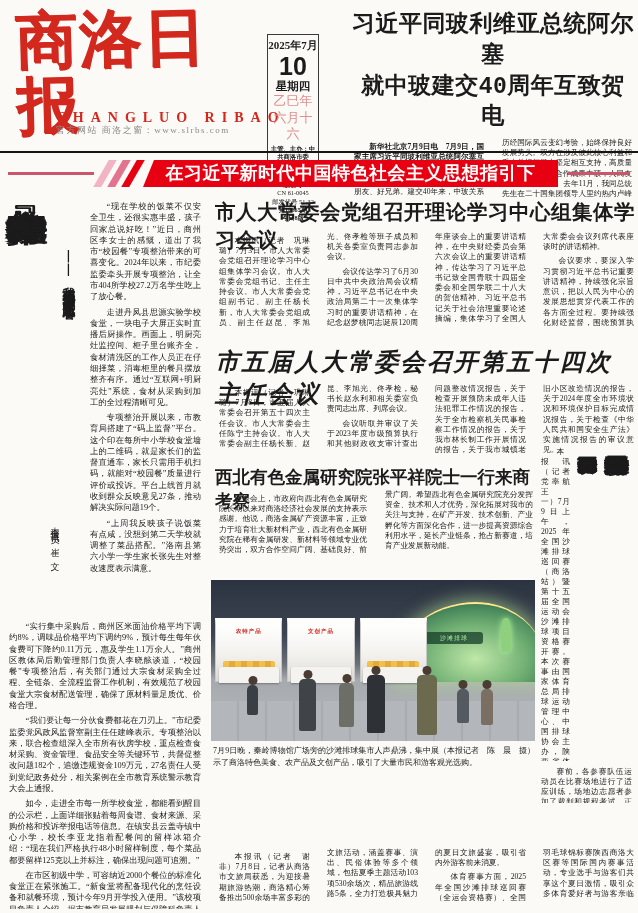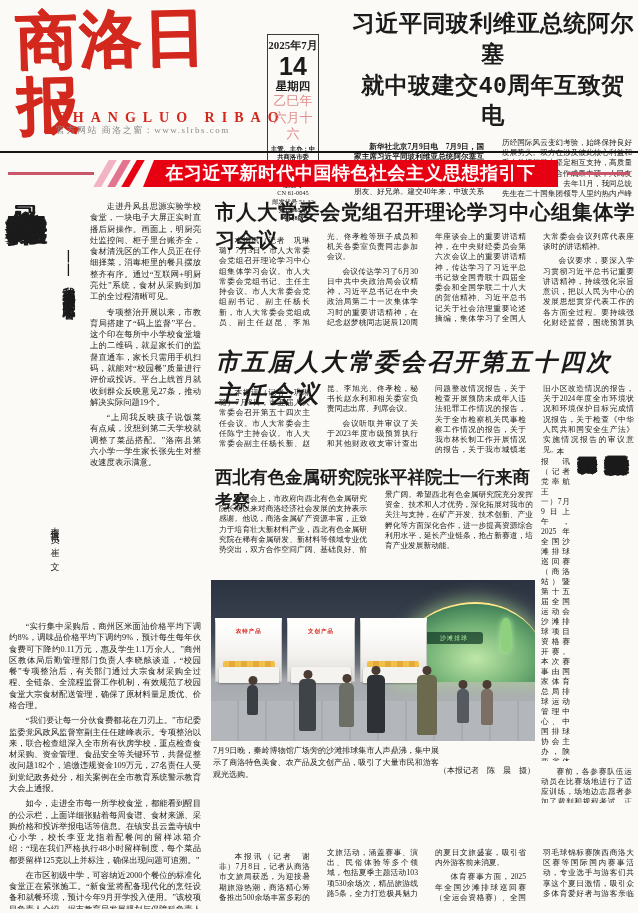--- a/index.html
+++ b/index.html
@@ -105,34 +105,34 @@
         width:9px;height:9px;border-radius:50%;background:#4a3b33;}
   .pp1{left:88px;bottom:10px;width:17px;height:52px;background:#3f4449;}
   .pp2{left:128px;bottom:14px;width:15px;height:44px;background:#6d6f66;}
   .pp3{left:156px;bottom:8px;width:18px;height:58px;background:#2e3237;}
   .pp4{left:206px;bottom:6px;width:20px;height:60px;background:#6b6a4f;}
   .pp5{left:246px;bottom:18px;width:12px;height:34px;background:#555a60;}
   .pp6{left:270px;bottom:16px;width:12px;height:36px;background:#7a6f62;}
   .pp7{left:36px;bottom:26px;width:11px;height:30px;background:#3a3f45;}
   .caption{position:absolute;left:213px;top:745px;width:322px;font-size:8px;line-height:1.5;
         text-align:justify;}
-  .credit{float:right;margin-top:20px;}
+  .credit{float:right;}
 </style>
 </head>
 <body>
 
 <div class="page">
 
   <div class="masthead-title">商洛日报</div>
   <div class="masthead-pinyin">SHANGLUO RIBAO</div>
   <div class="masthead-site">官方网站 商洛之窗：www.slrbs.com</div>
 
   <div class="date-box">
     <div class="db-ym">2025年7月</div>
-    <div class="db-day">14</div>
+    <div class="db-day">10</div>
     <div class="db-week">星期四</div>
     <div class="db-lunar">乙巳年六月十六</div>
     <div class="db-s db-b">主管、主办：中共商洛市委</div>
     <div class="db-s">商洛日报社出版</div>
     <div class="db-s db-b db-gap">国内统一连续出版物号</div>
     <div class="db-s">CN 61-0045</div>
     <div class="db-s">邮发代号 51-32</div>
     <div class="db-s db-b">第10865期</div>
     <div class="db-s db-b">今日8版</div>
   </div>
@@ -155,20 +155,21 @@
   <div class="stripe s1"></div>
   <div class="stripe s2"></div>
   <div class="stripe s3"></div>
   <div class="banner-box">在习近平新时代中国特色社会主义思想指引下</div>
   <div class="banner-line bl-right"></div>
 
   <div class="left-headline v">推行『阳光校餐』守护舌尖上的安全</div>
   <div class="left-subtitle v">——我市强化专项整治让二十七万名学生吃上放心餐</div>
   <div class="left-byline v">本报通讯员　崔　文</div>
   <div class="left-colbody">
+    <p class="np">“现在学校的饭菜不仅安全卫生，还很实惠丰盛，孩子回家总说好吃！”近日，商州区李女士的感慨，道出了我市“校园餐”专项整治带来的可喜变化。2024年以来，市纪委监委牵头开展专项整治，让全市404所学校27.2万名学生吃上了放心餐。</p>
     <p class="np">走进丹凤县思源实验学校食堂，一块电子大屏正实时直播后厨操作。画面上，明厨亮灶监控间、柜子里台账齐全，食材清洗区的工作人员正在仔细择菜，消毒柜里的餐具摆放整齐有序。通过“互联网+明厨亮灶”系统，食材从采购到加工的全过程清晰可见。</p>
     <p class="np">专项整治开展以来，市教育局搭建了“码上监督”平台。这个印在每所中小学校食堂墙上的二维码，就是家长们的监督直通车，家长只需用手机扫码，就能对“校园餐”质量进行评价或投诉。平台上线首月就收到群众反映意见27条，推动解决实际问题19个。</p>
     <p class="np">“上周我反映孩子说饭菜有点咸，没想到第二天学校就调整了菜品搭配。”洛南县第六小学一学生家长张先生对整改速度表示满意。</p>
 
   </div>
   <div class="left-widebody">
     <p class="np">“实行集中采购后，商州区米面油价格平均下调约8%，调味品价格平均下调约9%，预计每生每年伙食费可下降约0.11万元，惠及学生1.1万余人。”商州区教体局后勤管理部门负责人李晓舷谈道，“校园餐”专项整治后，有关部门通过大宗食材采购全过程、全链条、全流程监督工作机制，有效规范了校园食堂大宗食材配送管理，确保了原材料量足质优、价格合理。</p>
     <p class="np">“我们要让每一分伙食费都花在刀刃上。”市纪委监委党风政风监督室副主任任建峰表示。专项整治以来，联合检查组深入全市所有伙房学校，重点检查食材采购、资金管理、食品安全等关键环节，共督促整改问题182个，追缴违规资金109万元，27名责任人受到党纪政务处分，相关案例在全市教育系统警示教育大会上通报。</p>
     <p class="np">如今，走进全市每一所学校食堂，都能看到醒目的公示栏，上面详细张贴着每周食谱、食材来源、采购价格和投诉举报电话等信息。在镇安县云盖寺镇中心小学，校长李亚龙指着配餐间的留样冰箱介绍：“现在我们严格执行48小时留样制度，每个菜品都要留样125克以上并标注，确保出现问题可追溯。”</p>
     <p class="np">在市区初级中学，可容纳近2000个餐位的标准化食堂正在紧张施工。“新食堂将配备现代化的烹饪设备和就餐环境，预计今年9月开学投入使用。”该校项目负责人介绍。据市教育局发展规划与保障科负责人介绍，今年全市共投入8067万元新建、改建12个食堂项目，项目全部建成后可新增餐位6200个，让更多学生吃上热乎可口的饭菜。</p>

